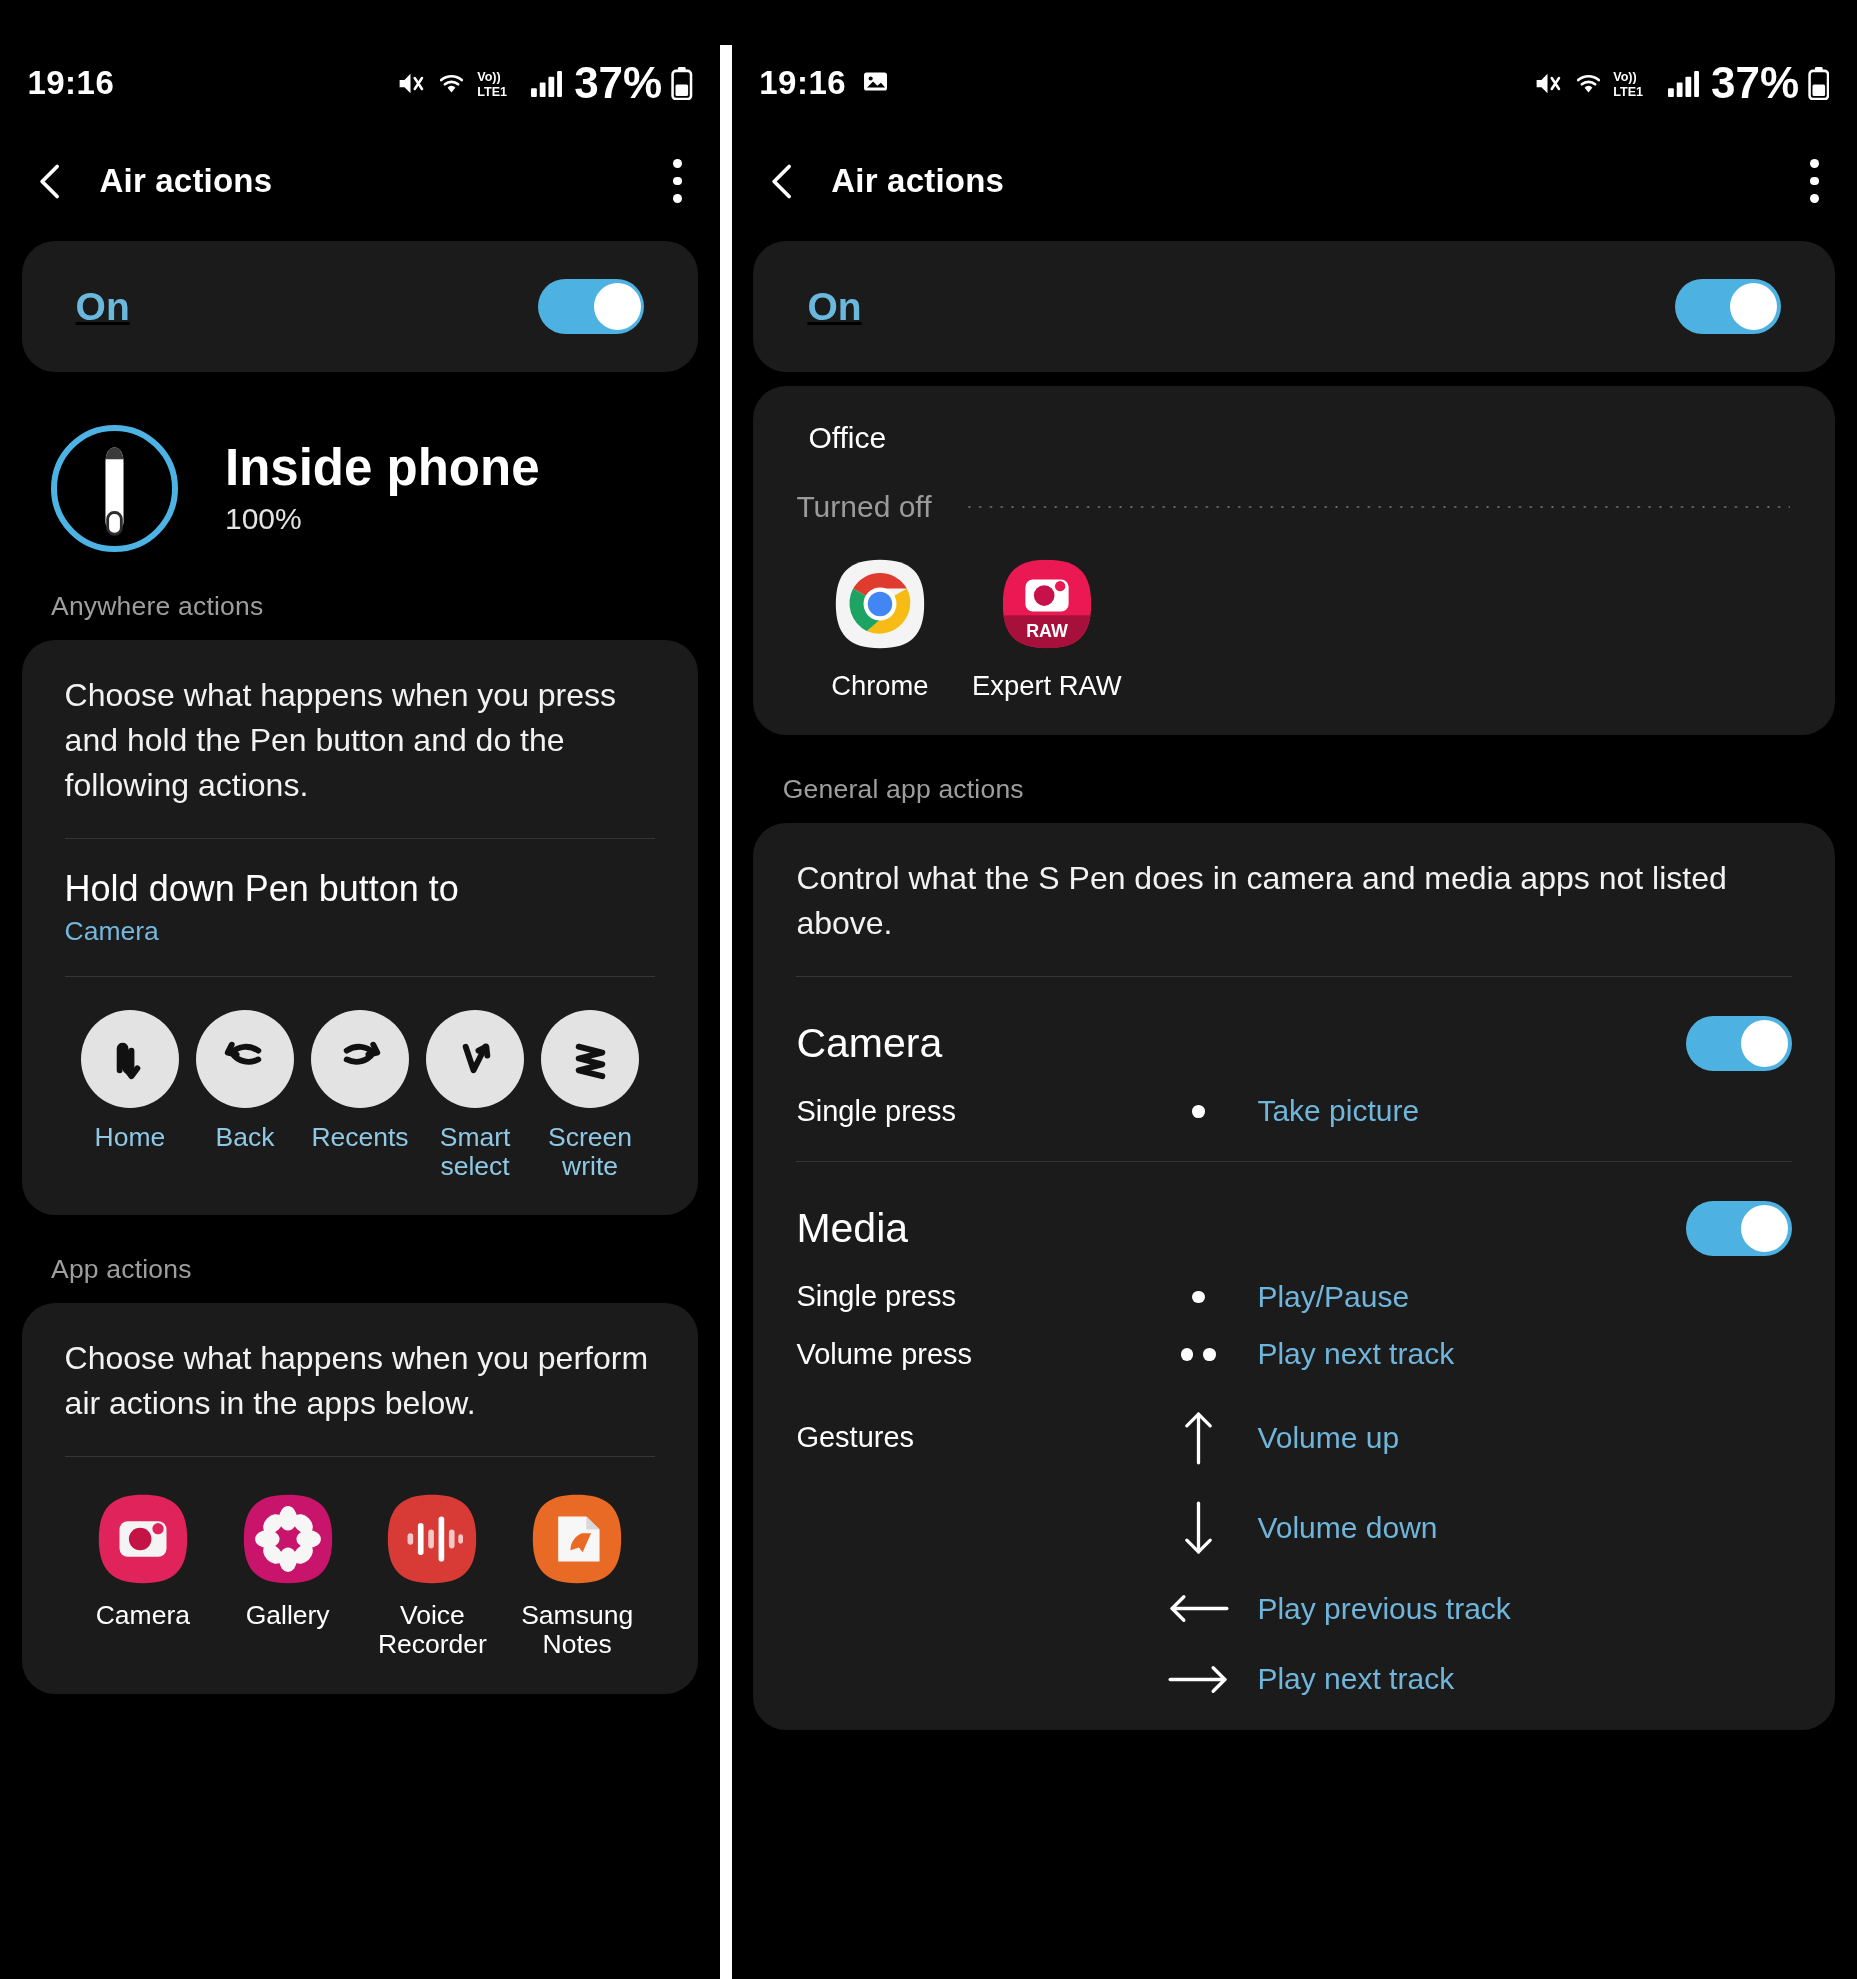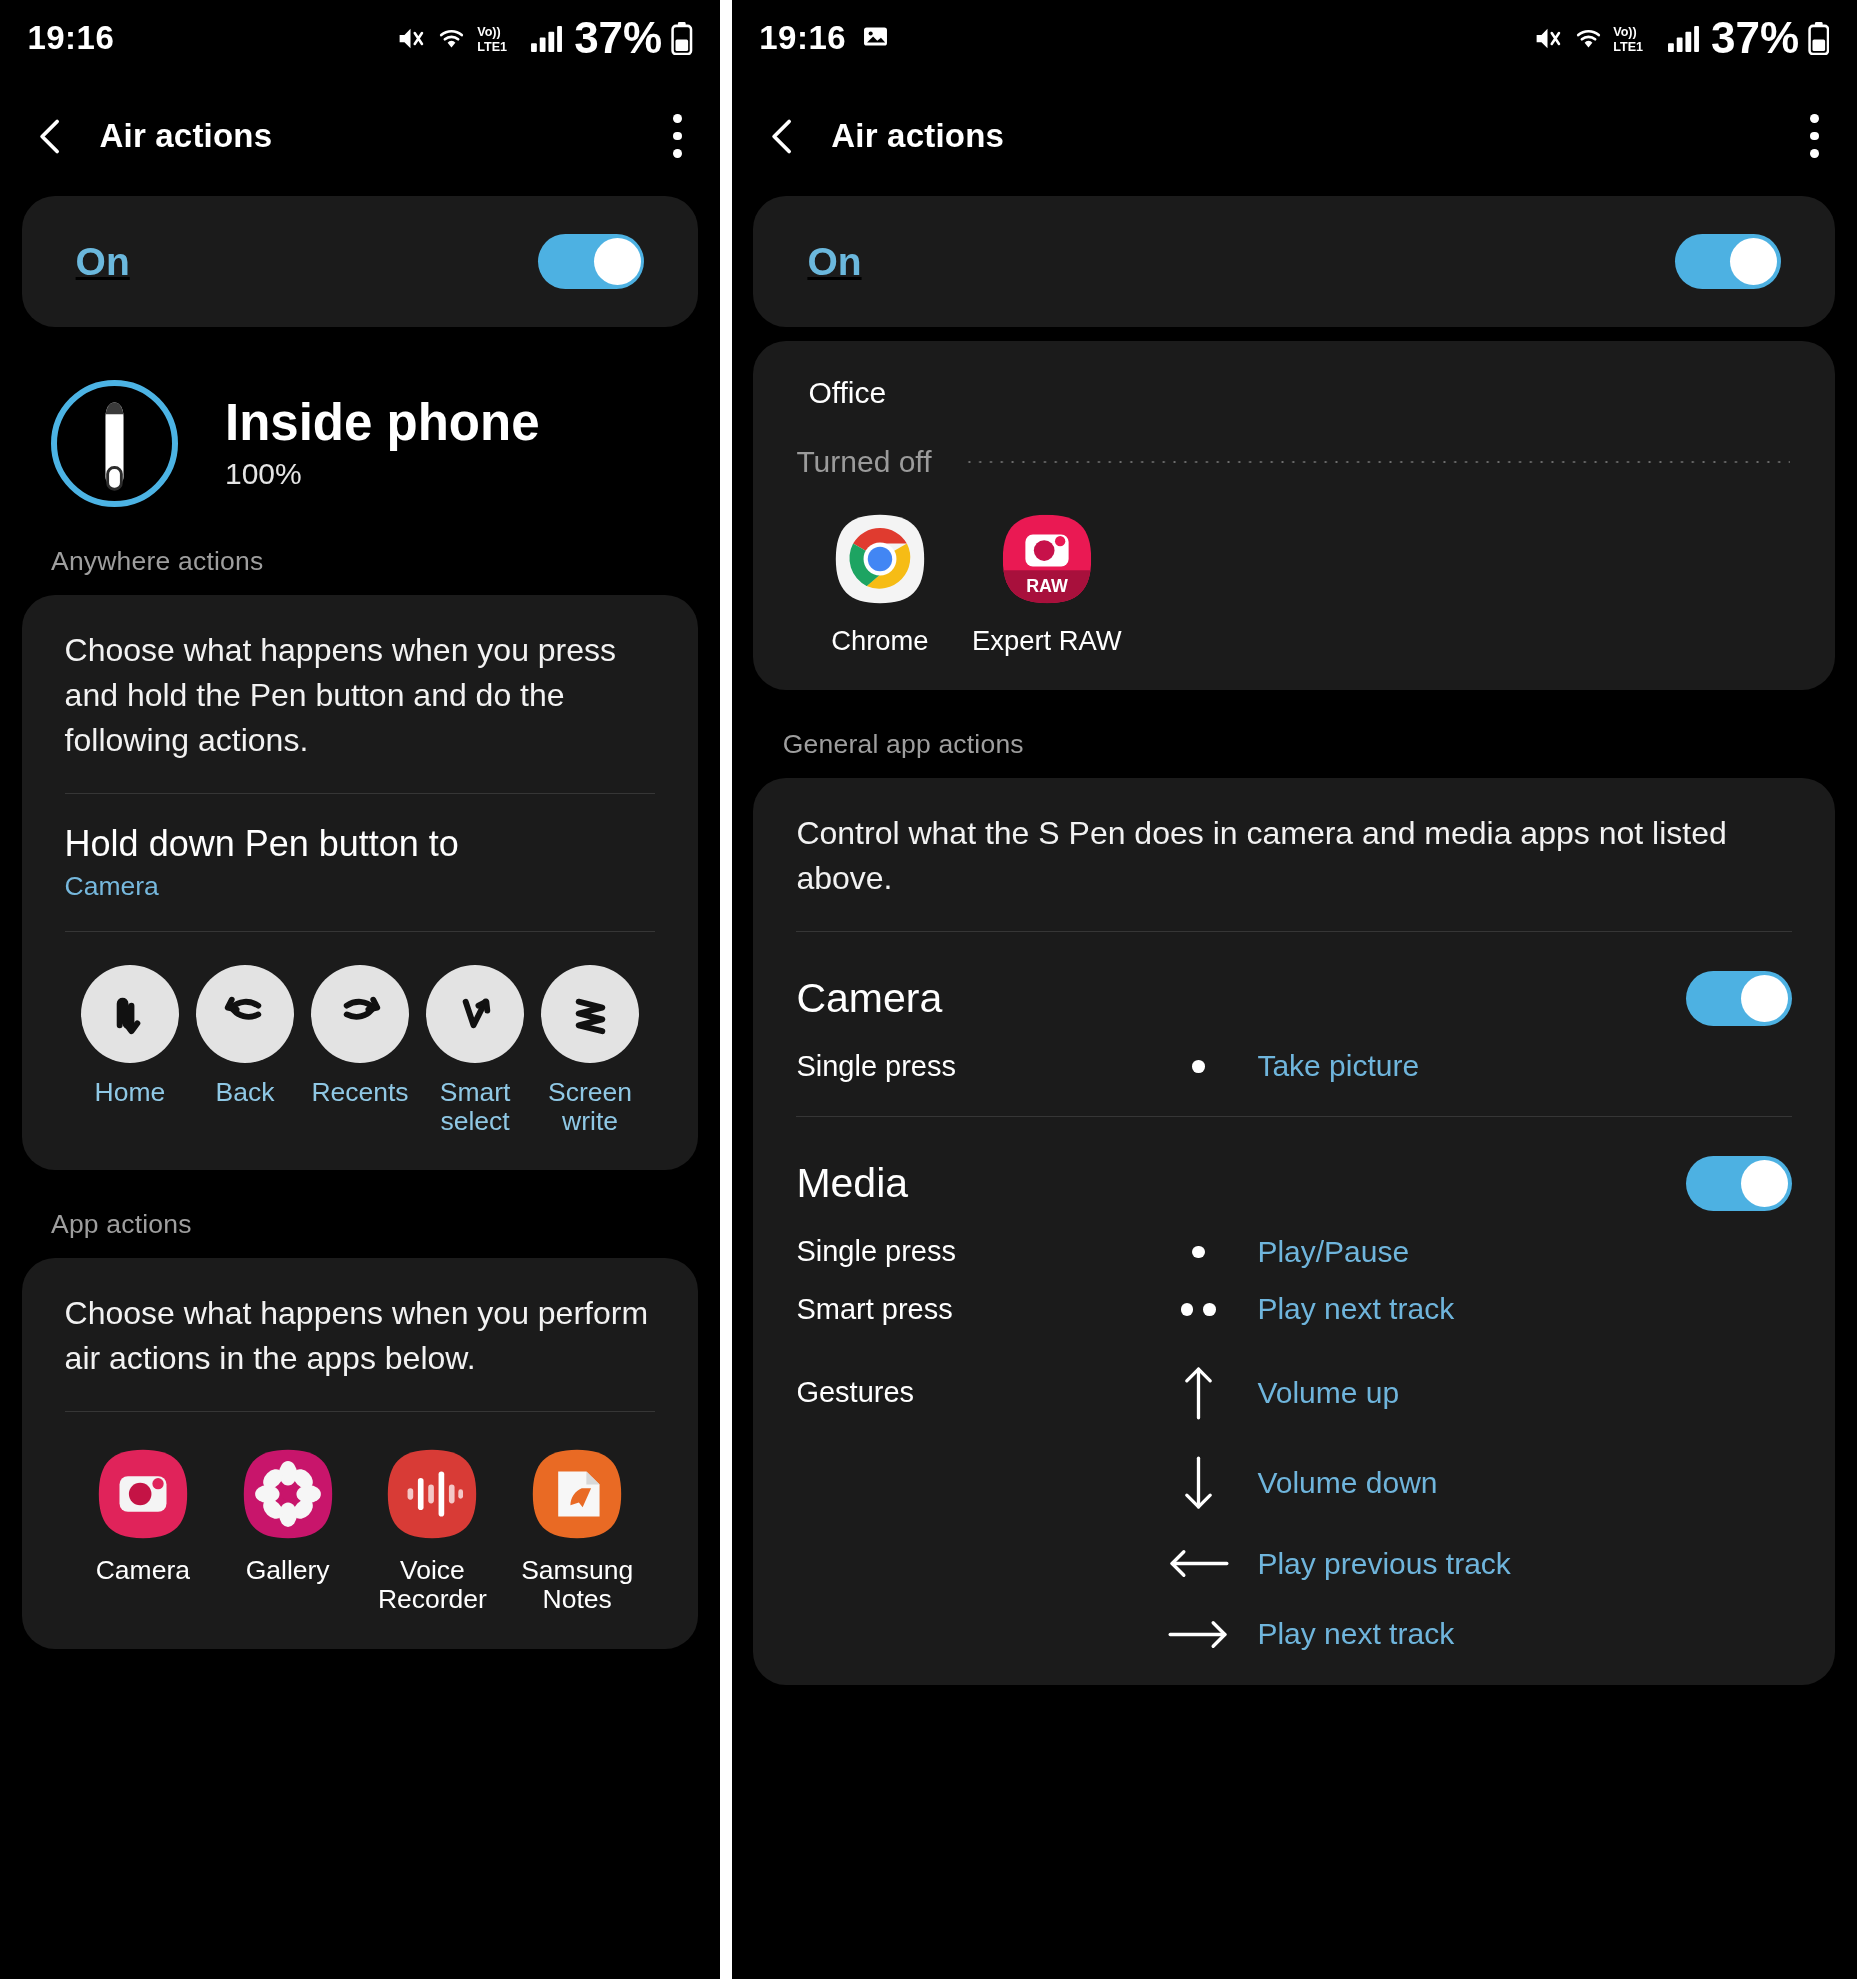--- a/index.html
+++ b/index.html
@@ -2,21 +2,21 @@
 <html><head>
 <meta charset="utf-8">
 <style>
   * { box-sizing: border-box; margin: 0; padding: 0; }
   html, body {
     width: 1857px; height: 1980px;
     background: #000;
     font-family: "Liberation Sans", sans-serif;
     overflow: hidden;
   }
-  .screens { display: flex; width: 1857px; height: 1732px; background:#0369a1; }
+  .screens { display: flex; width: 1857px; height: 1732px; background:#0369a1;margin-top:45px; }
   .panel {
     width: 720px; height: 1980px; background: #000; position: relative;
     overflow: hidden;
   }
   .gap { width: 11.8px; height: 1980px; background: #ffffff; }
   .panel.right { width: 1125px; }
 
   
   .statusbar {
     height: 76px; display: flex; align-items: center;
@@ -505,21 +505,21 @@
 
         <div class="act-row">
           <span class="act-label">Single press</span>
           <span class="act-sym">
               <i class="dot"></i>
             </span>
           <span class="act-val">Play/Pause</span>
         </div>
 
         <div class="act-row">
-          <span class="act-label">Smart press</span>
+          <span class="act-label">Volume press</span>
           <span class="act-sym">
               <span class="dots2">
                 <i class="dot"></i>
                 <i class="dot"></i>
               </span>
             </span>
           <span class="act-val">Play next track</span>
         </div>
 
         <div class="act-row" style="padding-top:35px;">

